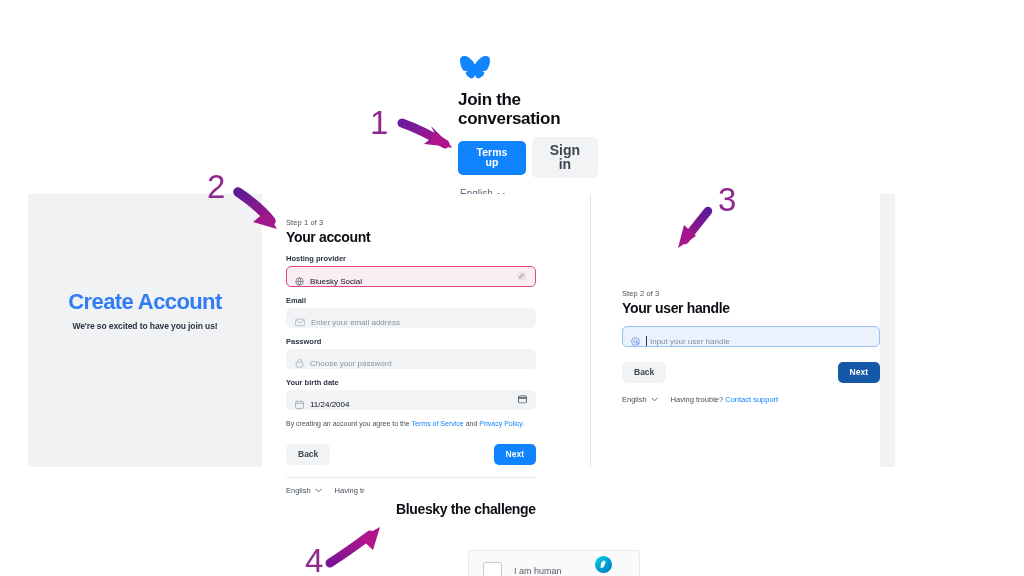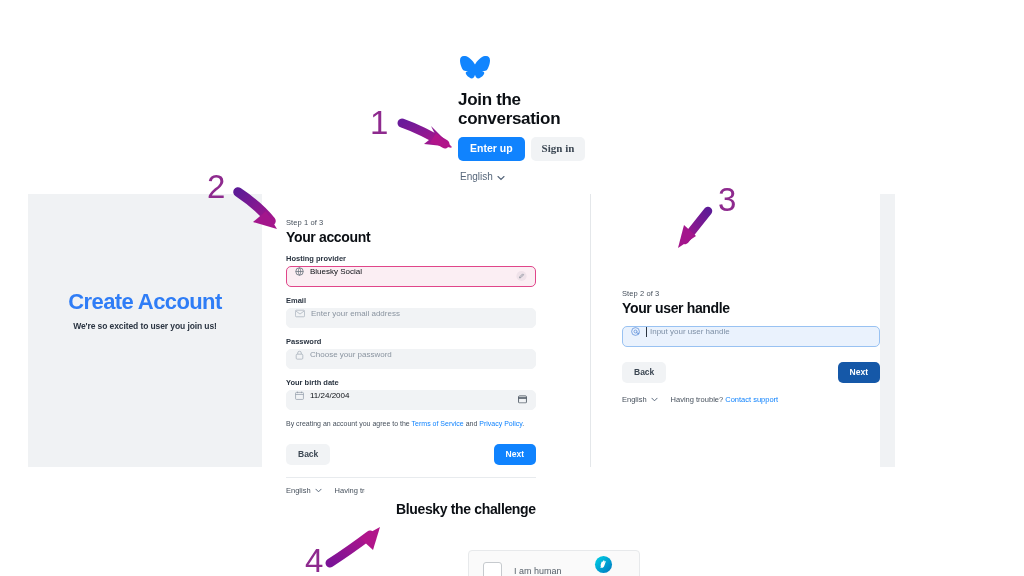--- a/index.html
+++ b/index.html
@@ -19,22 +19,22 @@
     letter-spacing:-0.3px;margin:0 0 9px 0;width:120px;
   }
   .hero-btns{display:flex;gap:6px;align-items:center;}
   .btn-primary{
     background:#1083fe;color:#fff;border:none;border-radius:5px;
     font-size:10.5px;font-weight:bold;padding:6px 12px 7px;cursor:pointer;
     font-family:inherit;line-height:1;
   }
   .btn-ghost{
     background:#f1f3f5;color:#3c4753;border:none;border-radius:5px;
-    font-size:11px;font-weight:bold;padding:6px 11px 7px;cursor:pointer;
-    font-family:Liberation Serif, serif;line-height:1;
+    font-size:14px;font-weight:bold;padding:6px 11px 7px;cursor:pointer;
+    font-family:Liberation Sans, sans-serif;line-height:1;
   }
   .hero-lang{
     margin-top:10px;display:flex;align-items:center;gap:4px;
     font-size:10px;color:#56667a;cursor:pointer;padding-left:2px;
   }
   .caret{width:7px;height:7px;display:inline-block;}
 
   
   .band{position:absolute;left:28px;top:150px;width:867px;height:273px;}
   .band-gray{position:absolute;left:0;top:0;width:234px;height:273px;background:#f0f2f4;}
@@ -48,21 +48,21 @@
     font-size:22px;font-weight:bold;color:#2f7df6;letter-spacing:-0.6px;line-height:26px;
   }
   .create-sub{font-size:8.5px;color:#2a3441;font-weight:bold;margin-top:6px;letter-spacing:-0.1px;}
 
   
   .steplabel{font-size:7.5px;color:#46505c;letter-spacing:0.1px;}
   .stephead{font-size:14px;font-weight:bold;color:#0b0f14;letter-spacing:-0.35px;margin-top:2px;}
   .fieldlabel{font-size:7.5px;font-weight:bold;color:#2a3441;margin:9px 0 3px;}
   .inp{
     height:20px;border-radius:5px;background:#f1f3f5;border:1px solid #f1f3f5;
-    display:flex;align-items:flex-start;gap:6px;padding:0 8px;box-sizing:border-box;
+    display:flex;align-items:flex-end;gap:6px;padding:0 8px;box-sizing:border-box;
     font-size:8px;color:#8a94a0;position:relative;
   }
   .inp .ico{flex:0 0 auto;display:flex;align-items:center;}
   .inp.filled{color:#0b0f14;}
   .inp.hosting{
     background:#fbeef3;border:1px solid #e0468a;color:#0b0f14;height:21px;
   }
   .inp .trail{position:absolute;right:8px;top:50%;transform:translateY(-50%);}
   .legal{font-size:7px;color:#46505c;margin-top:9px;line-height:10px;}
   .legal a{color:#1083fe;text-decoration:none;}
@@ -122,21 +122,21 @@
 <div id="stage">
 
   <div class="hero">
     <div class="bfly">
       <svg viewBox="0 0 30 24" width="30" height="24" aria-hidden="true">
         <path fill="#1185fe" d="M15 8.6C13.3 5.3 8.8 0.6 5.1 0.1 1.7-0.4 0 1.2 0 4.6c0 3.3 1.9 8.4 3.1 9.4 1 0.9 3.2 1.2 5.3 0.9-2.7 0.4-3.3 1.9-2 3.8 1.3 1.9 4 3.7 5.6 3.7 1.6 0 2.6-1.8 3-3.6 0.4 1.8 1.4 3.6 3 3.6 1.6 0 4.3-1.8 5.6-3.7 1.3-1.9 0.7-3.4-2-3.8 2.1 0.3 4.3 0 5.3-0.9 1.2-1 3.1-6.1 3.1-9.4 0-3.4-1.7-5-5.1-4.5C21.2 0.6 16.7 5.3 15 8.6z"></path>
       </svg>
     </div>
     <div class="hero-title">Join the conversation</div>
     <div class="hero-btns">
-      <button class="btn-primary">Enter up</button>
+      <button class="btn-primary">Terms up</button>
       <button class="btn-ghost">Sign in</button>
     </div>
     <div class="hero-lang">
       <span>English</span>
       <span class="caret">
         <svg viewBox="0 0 8 8" width="8" height="8">
             <path d="M1 2.5L4 5.5L7 2.5" stroke="#56667a" stroke-width="1.1" fill="none" stroke-linecap="round"></path>
           </svg>
       </span>
     </div>
@@ -144,21 +144,21 @@
 
   <div class="band">
     <div class="band-gray"></div>
     <div class="band-white1"></div>
     <div class="band-div"></div>
     <div class="band-white2"></div>
     <div class="band-gray2"></div>
 
     <div class="create-wrap">
       <div class="create-title">Create Account</div>
-      <div class="create-sub">We're so excited to user you join us!</div>
+      <div class="create-sub">We're so excited to have you join us!</div>
     </div>
 
     <div class="panel1">
       <div class="fieldset">
         <div class="steplabel">Step 1 of 3</div>
         <div class="stephead">Your account</div>
 
         <div class="fieldlabel">Hosting provider</div>
         <div class="inp hosting">
           <span class="ico">

